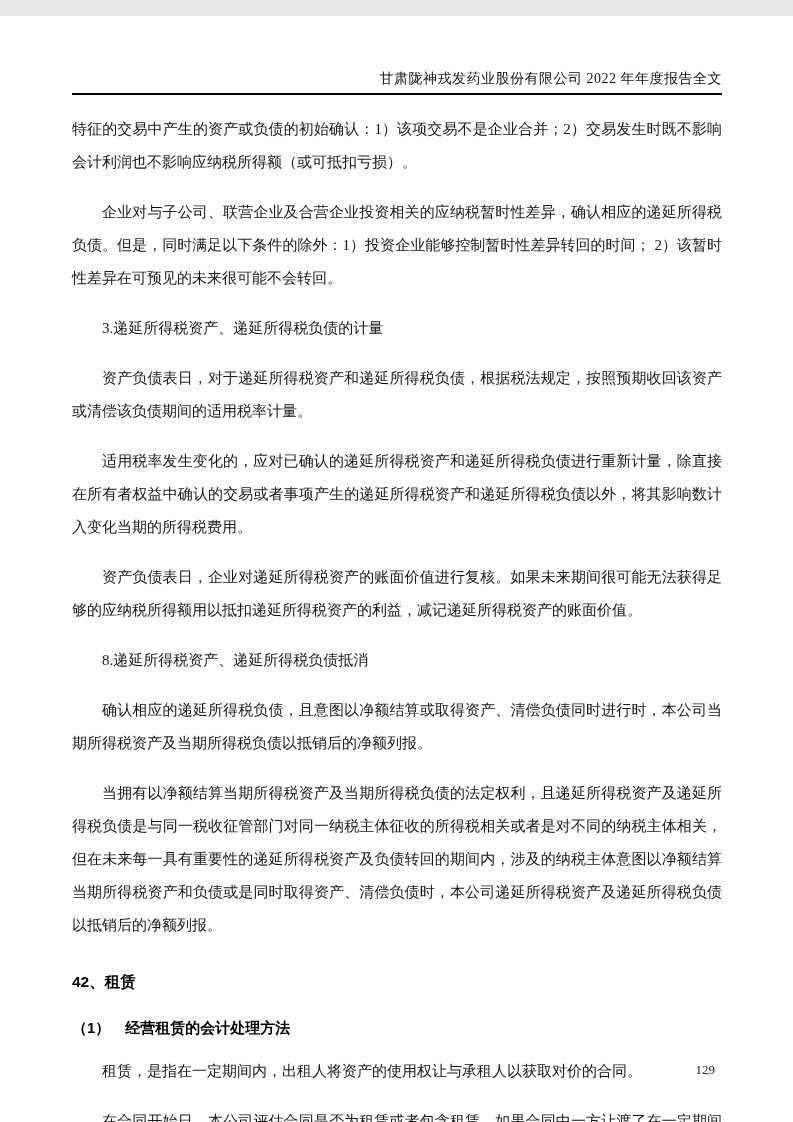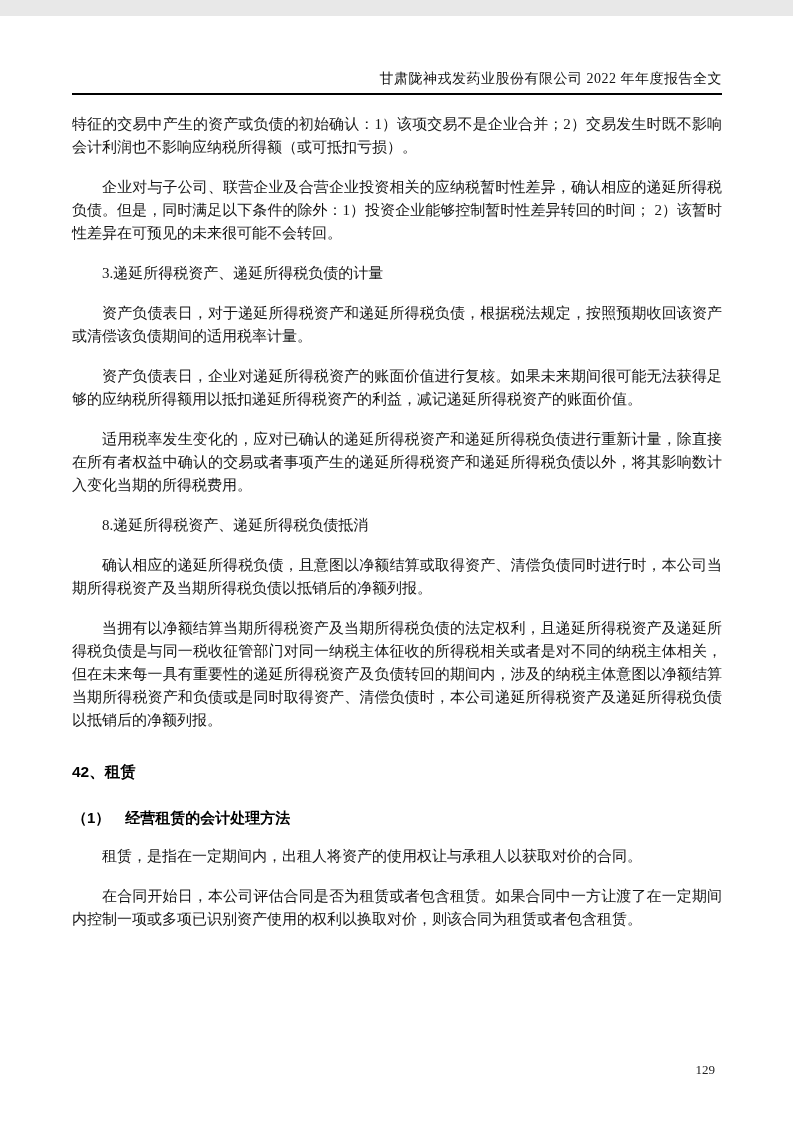--- a/index.html
+++ b/index.html
@@ -23,21 +23,21 @@
     font-size: 14px;
     letter-spacing: 0.5px;
     color: #111111;
   }
   .content {
     margin: 0 71px 0 72px;
     padding-top: 1px;
   }
   .para {
     font-size: 15px;
-    line-height: 23px;
+    line-height: 33px;
     margin: 17px 0;
     text-align: justify;
     text-indent: 2em;
     color: #151515;
   }
   .para.noindent { text-indent: 0; }
   .heading-1 {
     font-size: 15.5px;
     font-weight: bold;
     margin: 30px 0 14px 0;
@@ -68,22 +68,22 @@
 
   <div class="header">
     <span>甘肃陇神戎发药业股份有限公司 2022 年年度报告全文</span>
   </div>
 
   <div class="content">
     <p class="para noindent">特征的交易中产生的资产或负债的初始确认：1）该项交易不是企业合并；2）交易发生时既不影响会计利润也不影响应纳税所得额（或可抵扣亏损）。</p>
     <p class="para">企业对与子公司、联营企业及合营企业投资相关的应纳税暂时性差异，确认相应的递延所得税负债。但是，同时满足以下条件的除外：1）投资企业能够控制暂时性差异转回的时间； 2）该暂时性差异在可预见的未来很可能不会转回。</p>
     <p class="para">3.递延所得税资产、递延所得税负债的计量</p>
     <p class="para">资产负债表日，对于递延所得税资产和递延所得税负债，根据税法规定，按照预期收回该资产或清偿该负债期间的适用税率计量。</p>
+    <p class="para">适用税率发生变化的，应对已确认的递延所得税资产和递延所得税负债进行重新计量，除直接在所有者权益中确认的交易或者事项产生的递延所得税资产和递延所得税负债以外，将其影响数计入变化当期的所得税费用。</p>
     <p class="para">资产负债表日，企业对递延所得税资产的账面价值进行复核。如果未来期间很可能无法获得足够的应纳税所得额用以抵扣递延所得税资产的利益，减记递延所得税资产的账面价值。</p>
-    <p class="para">适用税率发生变化的，应对已确认的递延所得税资产和递延所得税负债进行重新计量，除直接在所有者权益中确认的交易或者事项产生的递延所得税资产和递延所得税负债以外，将其影响数计入变化当期的所得税费用。</p>
     <p class="para">8.递延所得税资产、递延所得税负债抵消</p>
     <p class="para">确认相应的递延所得税负债，且意图以净额结算或取得资产、清偿负债同时进行时，本公司当期所得税资产及当期所得税负债以抵销后的净额列报。</p>
     <p class="para">当拥有以净额结算当期所得税资产及当期所得税负债的法定权利，且递延所得税资产及递延所得税负债是与同一税收征管部门对同一纳税主体征收的所得税相关或者是对不同的纳税主体相关，但在未来每一具有重要性的递延所得税资产及负债转回的期间内，涉及的纳税主体意图以净额结算当期所得税资产和负债或是同时取得资产、清偿负债时，本公司递延所得税资产及递延所得税负债以抵销后的净额列报。</p>
     <div class="heading-1">42、租赁</div>
     <div class="heading-2">（1）　经营租赁的会计处理方法</div>
     <p class="para">租赁，是指在一定期间内，出租人将资产的使用权让与承租人以获取对价的合同。</p>
     <p class="para">在合同开始日，本公司评估合同是否为租赁或者包含租赁。如果合同中一方让渡了在一定期间内控制一项或多项已识别资产使用的权利以换取对价，则该合同为租赁或者包含租赁。</p>
 
   </div>
 

